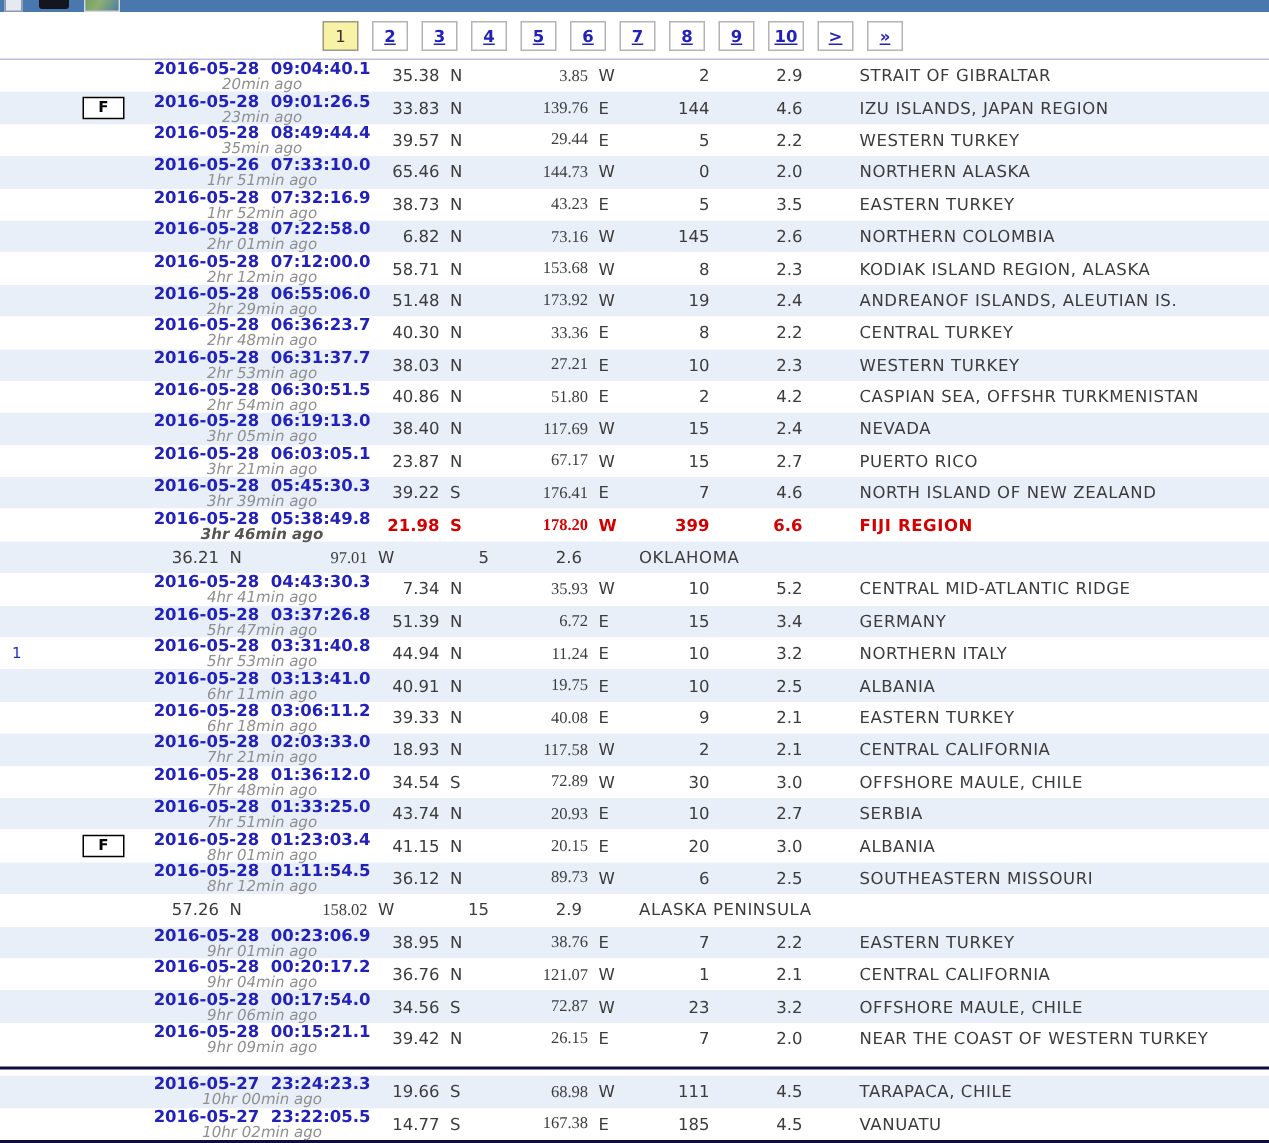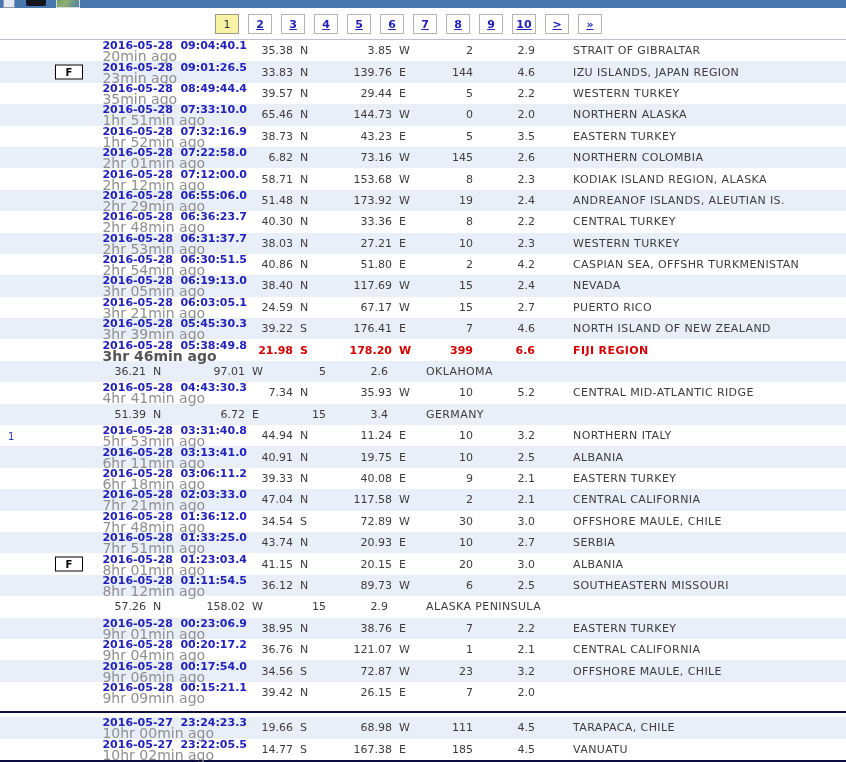--- a/index.html
+++ b/index.html
@@ -32,25 +32,25 @@
   .icon-cell { width:100px; position:relative; }
   .left-link { position:absolute; left:8px; top:50%; transform:translateY(-50%);
                color:#2233bb; font-size:10px; cursor:pointer; display:none; }
   .f-box { position:absolute; left:55px; top:50%; transform:translateY(-50%);
            width:26px; height:13px; border:1px solid #000; background:#fff; color:#000;
            font-weight:bold; font-size:10px; line-height:13px; text-align:center;
            display:none; cursor:pointer; }
   .dt-cell { width:147px; justify-content:flex-end; }
   .dtwrap { width:fit-content; }
   .date { color:#2222bb; font-weight:bold; font-size:11px; line-height:12px; white-space:pre; text-align:right; cursor:pointer; }
-  .ago  { color:#8f8f8f; font-size:14px; line-height:9px; text-align:left; }
+  .ago  { color:#8f8f8f; font-style:italic; font-size:10px; line-height:9px; text-align:center; }
   .num { justify-content:flex-end; }
   .lat-cell   { width:46px; }
   .dir-cell   { width:23px; padding-left:7px; justify-content:flex-start; }
-  .lon-cell   { width:76px; }
+  .lon-cell   { width:76px;font-family:Liberation Serif, serif; }
   .depth-cell { width:58px; }
   .mag-cell   { width:62px; }
   .region-cell{ flex:1; padding-left:38px; letter-spacing:0.4px; white-space:nowrap; overflow:hidden; }
   
   .hl .lat-cell, .hl .dir-cell, .hl .lon-cell, .hl .depth-cell, .hl .mag-cell, .hl .region-cell {
     color:#d40000; font-weight:bold;
   }
   .hl .ago { color:#555555; font-weight:bold; }
   
   .day-separator { height:8px; box-sizing:content-box; border-bottom:2px solid #0d0d40; margin-bottom:4px; background:#fff; }
@@ -138,21 +138,21 @@
     <div class="cell num mag-cell">2.2</div>
     <div class="cell region-cell">WESTERN TURKEY</div>
   </div>
     <div class="row alt">
     <div class="cell icon-cell">
       
       
     </div>
     <div class="cell dt-cell">
       <div class="dtwrap">
-        <div class="date">2016-05-28  07:33:10.0</div>
+        <div class="date">2016-05-26  07:33:10.0</div>
         <div class="ago">1hr 51min ago</div>
       </div>
     </div>
     <div class="cell num lat-cell">65.46</div>
     <div class="cell dir-cell">N</div>
     <div class="cell num lon-cell">144.73</div>
     <div class="cell dir-cell">W</div>
     <div class="cell num depth-cell">0</div>
     <div class="cell num mag-cell">2.0</div>
     <div class="cell region-cell">NORTHERN ALASKA</div>
@@ -313,21 +313,21 @@
     <div class="cell icon-cell">
       
       
     </div>
     <div class="cell dt-cell">
       <div class="dtwrap">
         <div class="date">2016-05-28  06:03:05.1</div>
         <div class="ago">3hr 21min ago</div>
       </div>
     </div>
-    <div class="cell num lat-cell">24.59</div>
+    <div class="cell num lat-cell">23.87</div>
     <div class="cell dir-cell">N</div>
     <div class="cell num lon-cell">67.17</div>
     <div class="cell dir-cell">W</div>
     <div class="cell num depth-cell">15</div>
     <div class="cell num mag-cell">2.7</div>
     <div class="cell region-cell">PUERTO RICO</div>
   </div>
     <div class="row alt">
     <div class="cell icon-cell">
       
@@ -396,20 +396,26 @@
     <div class="cell dir-cell">W</div>
     <div class="cell num depth-cell">10</div>
     <div class="cell num mag-cell">5.2</div>
     <div class="cell region-cell">CENTRAL MID-ATLANTIC RIDGE</div>
   </div>
     <div class="row alt">
     <div class="cell icon-cell">
       
       
     </div>
+    <div class="cell dt-cell">
+      <div class="dtwrap">
+        <div class="date">2016-05-28  03:37:26.8</div>
+        <div class="ago">5hr 47min ago</div>
+      </div>
+    </div>
     <div class="cell num lat-cell">51.39</div>
     <div class="cell dir-cell">N</div>
     <div class="cell num lon-cell">6.72</div>
     <div class="cell dir-cell">E</div>
     <div class="cell num depth-cell">15</div>
     <div class="cell num mag-cell">3.4</div>
     <div class="cell region-cell">GERMANY</div>
   </div>
     <div class="row">
     <div class="cell icon-cell">
@@ -472,21 +478,21 @@
     <div class="cell icon-cell">
       
       
     </div>
     <div class="cell dt-cell">
       <div class="dtwrap">
         <div class="date">2016-05-28  02:03:33.0</div>
         <div class="ago">7hr 21min ago</div>
       </div>
     </div>
-    <div class="cell num lat-cell">47.04</div>
+    <div class="cell num lat-cell">18.93</div>
     <div class="cell dir-cell">N</div>
     <div class="cell num lon-cell">117.58</div>
     <div class="cell dir-cell">W</div>
     <div class="cell num depth-cell">2</div>
     <div class="cell num mag-cell">2.1</div>
     <div class="cell region-cell">CENTRAL CALIFORNIA</div>
   </div>
     <div class="row">
     <div class="cell icon-cell">
       
@@ -643,20 +649,21 @@
         <div class="date">2016-05-28  00:15:21.1</div>
         <div class="ago">9hr 09min ago</div>
       </div>
     </div>
     <div class="cell num lat-cell">39.42</div>
     <div class="cell dir-cell">N</div>
     <div class="cell num lon-cell">26.15</div>
     <div class="cell dir-cell">E</div>
     <div class="cell num depth-cell">7</div>
     <div class="cell num mag-cell">2.0</div>
+    <div class="cell region-cell">NEAR THE COAST OF WESTERN TURKEY</div>
   </div>
     <div class="day-separator"></div>
     <div class="row alt">
     <div class="cell icon-cell">
       
       
     </div>
     <div class="cell dt-cell">
       <div class="dtwrap">
         <div class="date">2016-05-27  23:24:23.3</div>

